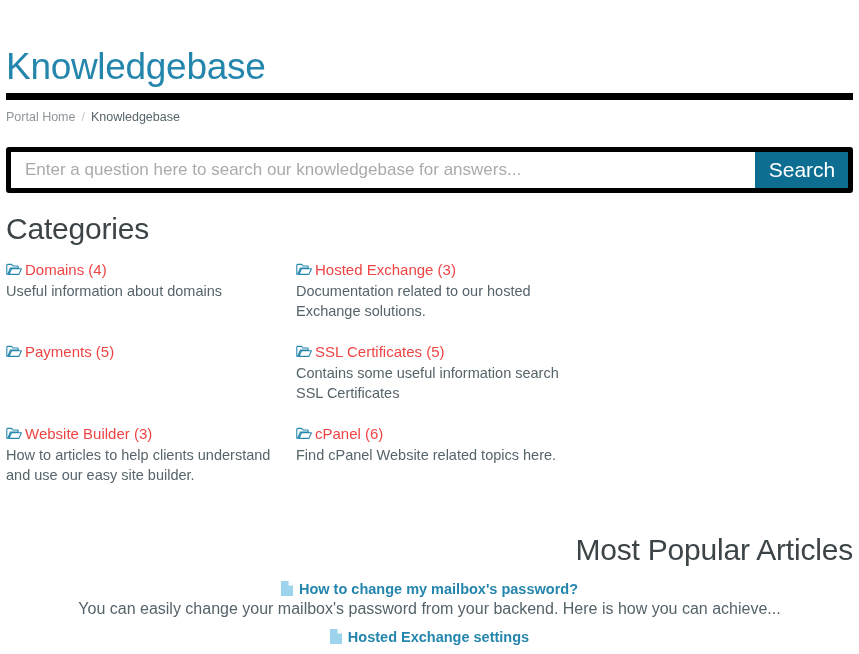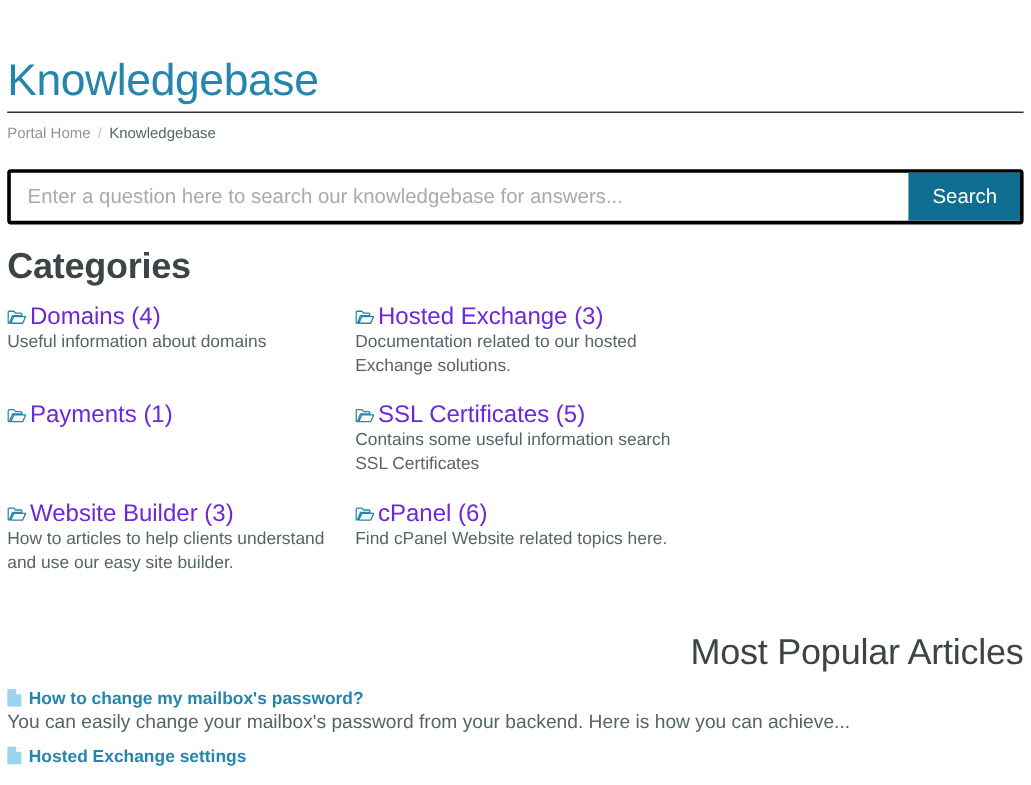--- a/index.html
+++ b/index.html
@@ -31,21 +31,21 @@
     line-height: 42px;
     font-weight: 300;
     color: #2586ad;
     letter-spacing: -0.3px;
     margin: 0;
     padding: 2px 0 5px 0;
   }
 
   
   .breadcrumb-bar {
-    border-top: 1px solid #000000;
+    border-top: 7px solid #000000;
     padding: 9px 0 0 0;
     font-size: 12.5px;
     line-height: 16px;
     white-space: nowrap;
   }
   .bc-link {
     color: #8d9699;
     text-decoration: none;
   }
   .bc-sep {
@@ -56,21 +56,21 @@
     color: #56646b;
   }
 
   
   .search-wrap {
     margin-top: 22px;
     display: flex;
     align-items: stretch;
     width: 847px;
     height: 46px;
-    border: 3px solid #000000;
+    border: 5px solid #000000;
     border-radius: 3px;
     background: #fff;
     overflow: hidden;
   }
   .search-input {
     flex: 1 1 auto;
     border: 0;
     outline: none;
     font-family: "Liberation Sans", sans-serif;
     font-size: 17px;
@@ -82,54 +82,54 @@
     color: #a9aaa9;
     font-size: 17px;
   }
   .search-button {
     flex: 0 0 auto;
     width: 94px;
     border: 0;
     background: #0d6e92;
     color: #ffffff;
     font-family: "Liberation Sans", sans-serif;
-    font-size: 17px;
+    font-size: 21px;
     cursor: pointer;
     margin: -1px -1px -1px 0;
     border-radius: 0 3px 3px 0;
   }
 
   
   .section-heading {
     font-size: 30px;
     line-height: 34px;
     font-weight: 300;
     color: #3c4448;
     margin: 0;
     padding: 0;
     letter-spacing: -0.2px;
   }
-  #categories-heading { margin-top: 19px; font-weight: bold; }
+  #categories-heading { margin-top: 19px; }
   #articles-heading { margin-top: 27px; text-align: right; }
 
   
   .category-grid {
     margin-top: 14px;
     display: flex;
     flex-wrap: wrap;
   }
   .category-cell {
     width: 290px;
     padding-right: 18px;
     margin-bottom: 21px;
   }
   .category-link {
     display: block;
-    color: #6d28d9;
-    font-size: 20px;
+    color: #ef4444;
+    font-size: 15px;
     line-height: 20px;
     text-decoration: none;
     white-space: nowrap;
   }
   .folder-icon {
     display: inline-block;
     width: 16px;
     height: 13px;
     vertical-align: -1px;
     margin-right: 3px;
@@ -140,20 +140,21 @@
     color: #56646b;
     margin-top: 1px;
   }
 
   
   .article-list {
     margin-top: 13px;
   }
   .article-item {
     margin-bottom: 11px;
+    text-align: center;
   }
   .article-link {
     display: block;
     color: #2586ad;
     font-size: 14.5px;
     line-height: 19px;
     font-weight: bold;
     text-decoration: none;
   }
   .file-icon {
@@ -205,21 +206,21 @@
               <path d="M0.8 2.2 A0.8 0.8 0 0 1 1.6 1.4 H5.6 L7.0 3.0 H11.4 A0.8 0.8 0 0 1 12.2 3.8 V5.0 H4.4 L1.9 11.3 H0.8 Z M3.0 11.4 L5.5 5.8 H15.4 L12.9 11.4 Z" fill="none" stroke="#2586ad" stroke-width="1.1" stroke-linejoin="round"></path>
             </svg></span><span>Hosted Exchange (3)</span>
       </a>
       <div class="category-desc">Documentation related to our hosted Exchange solutions.</div>
     </div>
 
     <div class="category-cell">
       <a href="#" class="category-link">
         <span class="folder-icon"><svg width="16" height="13" viewBox="0 0 16 13">
               <path d="M0.8 2.2 A0.8 0.8 0 0 1 1.6 1.4 H5.6 L7.0 3.0 H11.4 A0.8 0.8 0 0 1 12.2 3.8 V5.0 H4.4 L1.9 11.3 H0.8 Z M3.0 11.4 L5.5 5.8 H15.4 L12.9 11.4 Z" fill="none" stroke="#2586ad" stroke-width="1.1" stroke-linejoin="round"></path>
-            </svg></span><span>Payments (1)</span>
+            </svg></span><span>Payments (5)</span>
       </a>
       <div class="category-desc"></div>
     </div>
 
     <div class="category-cell">
       <a href="#" class="category-link">
         <span class="folder-icon"><svg width="16" height="13" viewBox="0 0 16 13">
               <path d="M0.8 2.2 A0.8 0.8 0 0 1 1.6 1.4 H5.6 L7.0 3.0 H11.4 A0.8 0.8 0 0 1 12.2 3.8 V5.0 H4.4 L1.9 11.3 H0.8 Z M3.0 11.4 L5.5 5.8 H15.4 L12.9 11.4 Z" fill="none" stroke="#2586ad" stroke-width="1.1" stroke-linejoin="round"></path>
             </svg></span><span>SSL Certificates (5)</span>
       </a>

